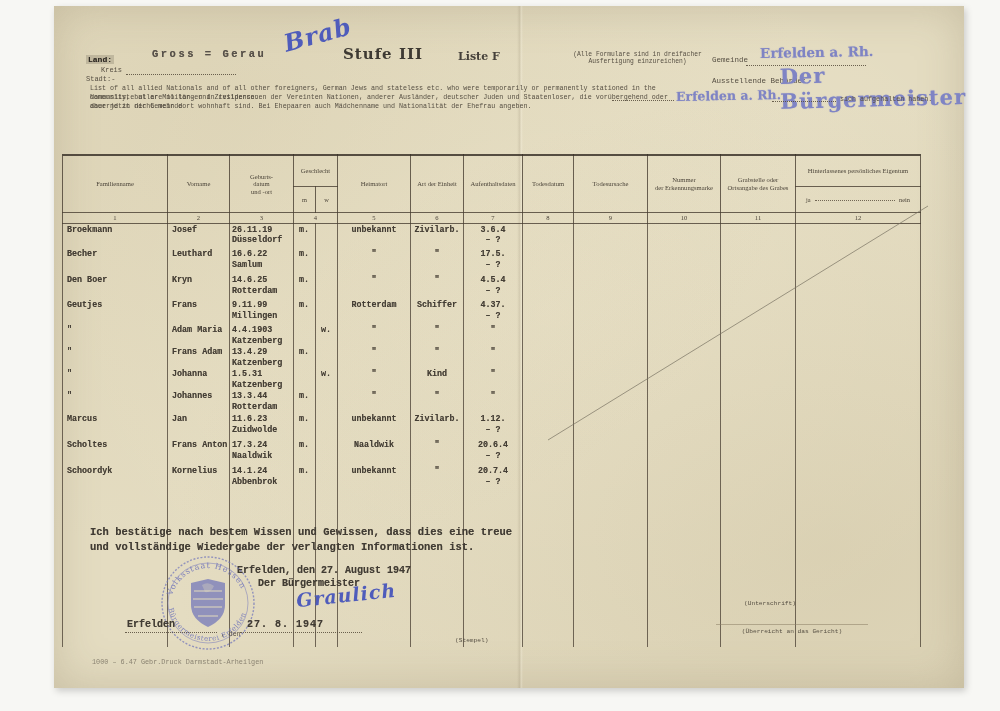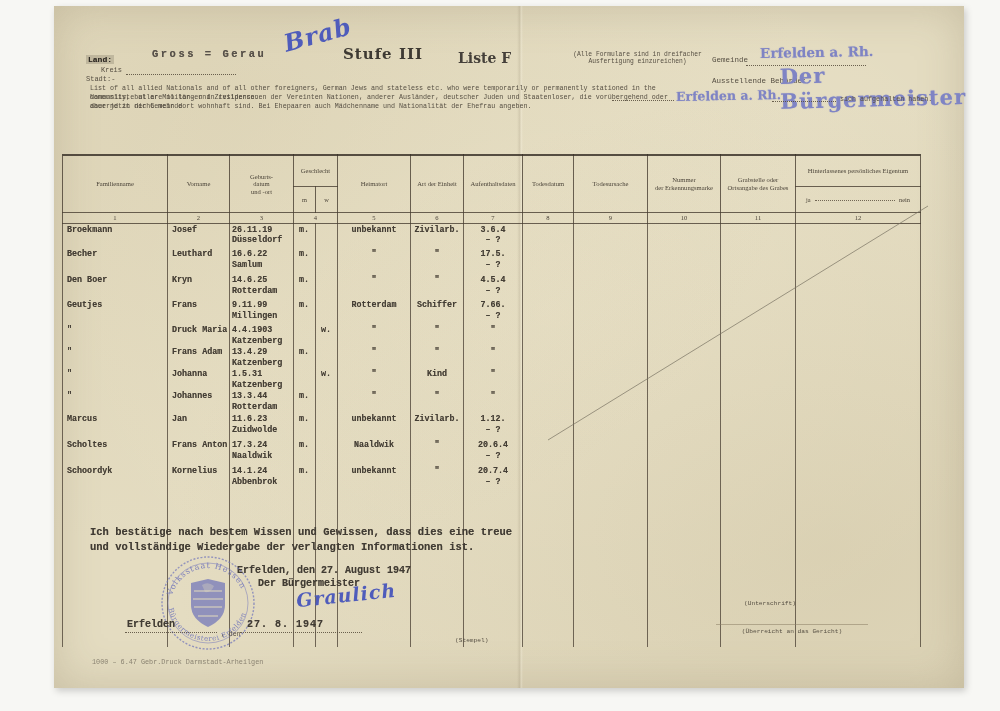--- a/index.html
+++ b/index.html
@@ -61,21 +61,21 @@
   <span class="abs type" style="left:86px;top:55px;font-size:8px;background:rgba(55,48,40,.18);padding:0 2px;color:#2e2a24;">Land:</span>
   <span class="abs print" style="left:101px;top:66px;font-size:7px;">Kreis</span>
   <span class="dotted" style="left:126px;top:74px;width:110px;"></span>
   <span class="abs print" style="left:86px;top:75px;font-size:7px;">Stadt:-</span>
 
   <span class="abs type" style="left:152px;top:48px;font-size:10.5px;letter-spacing:2.5px;color:#57514a;">Gross = Gerau</span>
 
   <span class="abs ink" style="left:283px;top:20px;font-size:24px;transform:rotate(-15deg);letter-spacing:1px;">Brab</span>
 
   <span class="abs" style="left:343px;top:45px;font-family:'DejaVu Serif',serif;font-weight:700;font-size:15px;color:#3e3a33;letter-spacing:1px;">Stufe III</span>
-  <span class="abs" style="left:458px;top:50px;font-family:'DejaVu Serif',serif;font-weight:700;font-size:14px;color:#45403a;text-align:right;">Liste F</span>
+  <span class="abs" style="left:458px;top:50px;font-family:'DejaVu Serif',serif;font-weight:700;font-size:11px;color:#45403a;text-align:right;">Liste F</span>
 
   <div class="abs print" style="left:565px;top:51px;width:145px;font-size:6.3px;text-align:center;line-height:7px;"><span>(Alle Formulare sind in dreifacher</span>
 <span>Ausfertigung einzureichen)</span></div>
 
   <span class="abs print" style="left:712px;top:56px;font-size:7.5px;">Gemeinde</span>
   <span class="dotted" style="left:746px;top:65px;width:120px;"></span>
   <span class="abs stamp" style="left:760px;top:44px;font-size:13.5px;transform:rotate(-1deg);">Erfelden a. Rh.</span>
 
   <span class="abs print" style="left:712px;top:77px;font-size:7.5px;">Ausstellende Behörde:</span>
   <span class="abs stamp" style="left:780px;top:61px;font-size:21px;transform:rotate(-1.5deg);letter-spacing:1px;">Der Bürgermeister</span>
@@ -201,31 +201,31 @@
           </tr>
           <tr style="height: 25px;">
             <td>Geutjes</td>
             <td>Frans</td>
             <td>9.11.99
 Millingen</td>
             <td>m.</td>
             <td></td>
             <td>Rotterdam</td>
             <td>Schiffer</td>
-            <td>7.66.
+            <td>4.37.
 – ?</td>
             <td></td>
             <td></td>
             <td></td>
             <td></td>
             <td></td>
           </tr>
           <tr style="height: 19px;">
             <td>"</td>
-            <td>Druck Maria</td>
+            <td>Adam Maria</td>
             <td>4.4.1903
 Katzenberg</td>
             <td></td>
             <td>w.</td>
             <td>"</td>
             <td>"</td>
             <td>"</td>
             <td></td>
             <td></td>
             <td></td>

